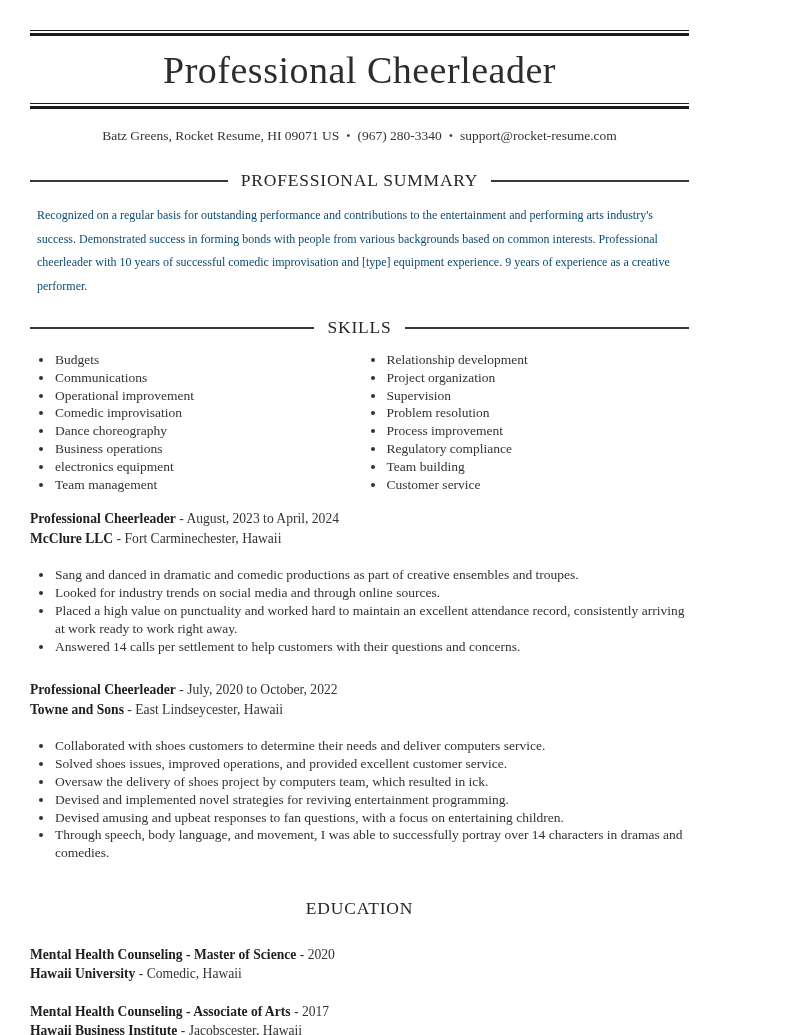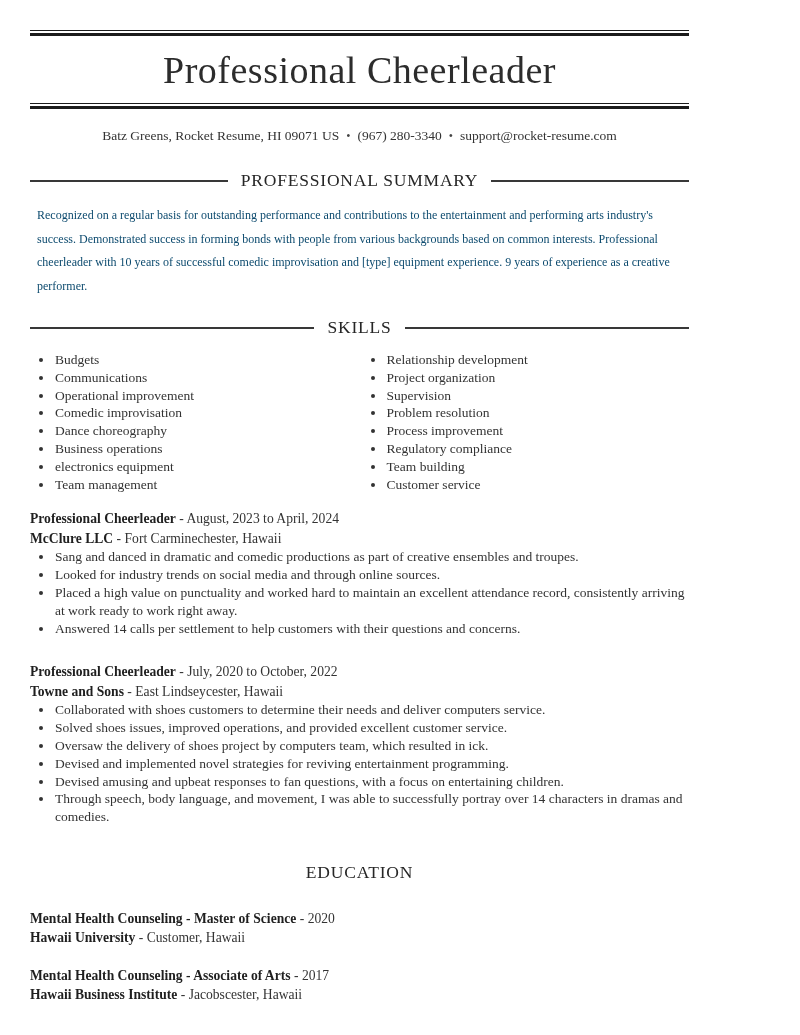--- a/index.html
+++ b/index.html
@@ -80,21 +80,21 @@
 
   .job { margin-top: 16px; }
   .job.second { margin-top: 25px; }
   .entry-line {
     margin: 0;
     font-size: 13.6px;
     line-height: 19.5px;
     color: #333;
   }
   .entry-line b { color: #1f1f1f; }
-  .job ul.dot-list { margin-top: 0; }
+  .job ul.dot-list { margin-top: 18px; }
 
   .edu-entry { margin-top: 15px; }
   .edu-entry.second { margin-top: 18px; }
 </style>
 </head>
 <body>
 
 <div class="page">
 
   <div class="double-rule top"></div>
@@ -170,21 +170,21 @@
   </div>
 
   <div class="sec-head education">
     <span class="hr-line"></span>
     <span class="sec-title">EDUCATION</span>
     <span class="hr-line"></span>
   </div>
 
   <div class="edu-entry first">
     <p class="entry-line"><b>Mental Health Counseling - Master of Science</b> <span>-</span> <span>2020</span></p>
-    <p class="entry-line"><b>Hawaii University</b> <span>-</span> <span>Customer, Hawaii</span></p>
+    <p class="entry-line"><b>Hawaii University</b> <span>-</span> <span>Comedic, Hawaii</span></p>
   </div>
 
   <div class="edu-entry second">
     <p class="entry-line"><b>Mental Health Counseling - Associate of Arts</b> <span>-</span> <span>2017</span></p>
     <p class="entry-line"><b>Hawaii Business Institute</b> <span>-</span> <span>Jacobscester, Hawaii</span></p>
   </div>
 
 </div>
 
 </body></html>

